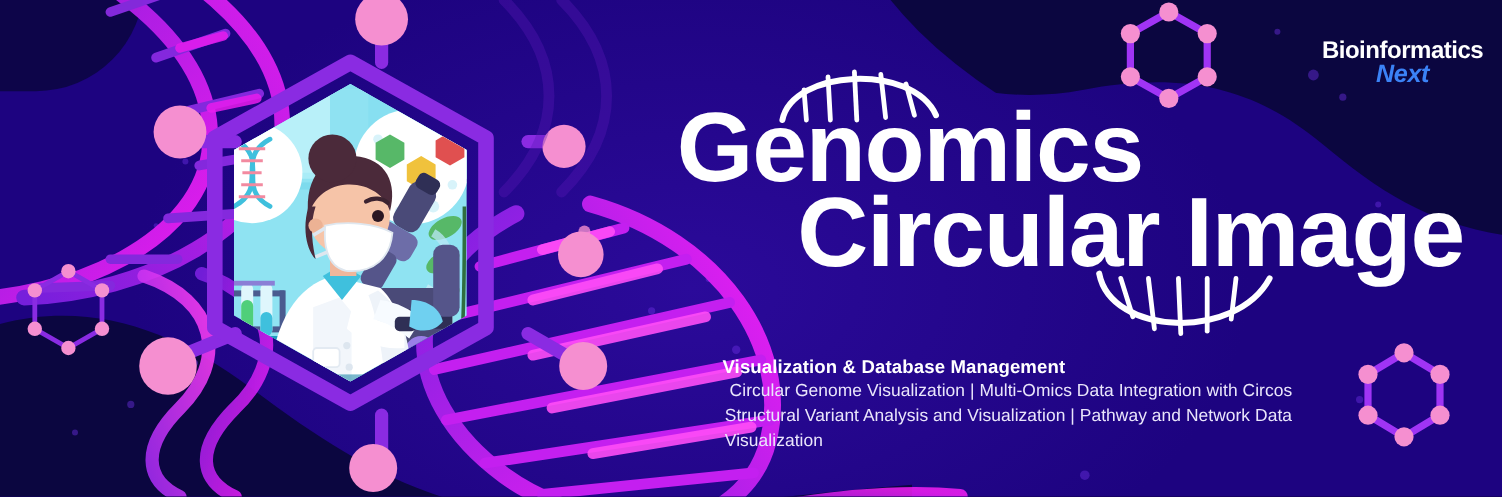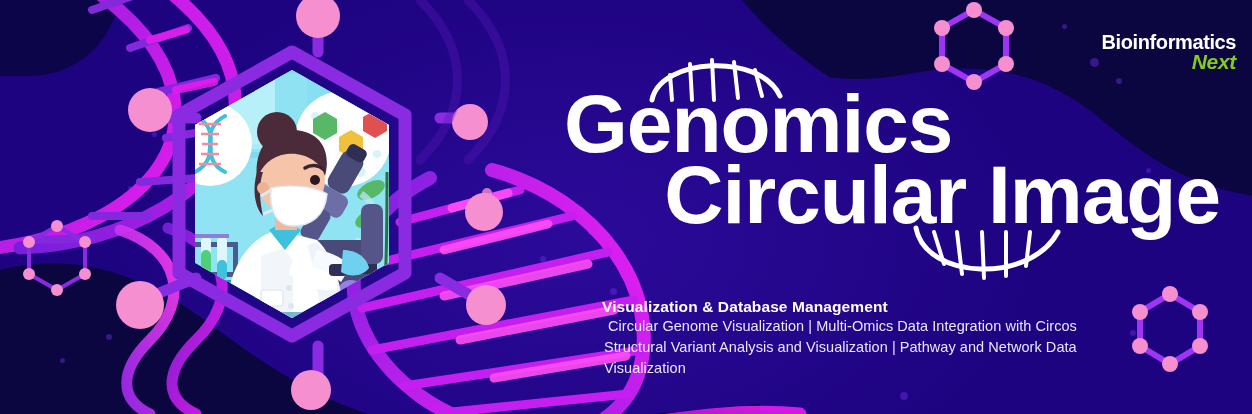--- a/index.html
+++ b/index.html
@@ -40,21 +40,21 @@
 
   #subtitle-block{position:absolute;left:602px;top:298px;width:560px;}
   #sub-head{color:#ffffff;font-size:15.5px;font-weight:bold;letter-spacing:.1px;}
   .sub-line{color:#eae6fb;font-size:14.5px;line-height:1.45;letter-spacing:.05px;}
   #sub-l1{padding-left:6px;}
   #sub-l2{padding-left:2px;}
 
   
   #logo{position:absolute;right:16px;top:8px;text-align:right;line-height:1.02;}
   #logo-main{color:#ffffff;font-size:20px;font-weight:bold;letter-spacing:-.4px;margin-top:24px;}
-  #logo-sub{color:#84cc16;font-size:21px;font-weight:bold;font-style:italic;letter-spacing:-.3px;margin-top:-1px;}
+  #logo-sub{color:#3b82f6;font-size:21px;font-weight:bold;font-style:italic;letter-spacing:-.3px;margin-top:-1px;text-align:center;}
 </style>
 </head>
 <body>
 
 <div id="banner">
 
   <div class="bg-base"></div>
   <div class="bg-sheen"></div>
   <div class="wave-tr"></div>
   <div class="wave-bl"></div>

